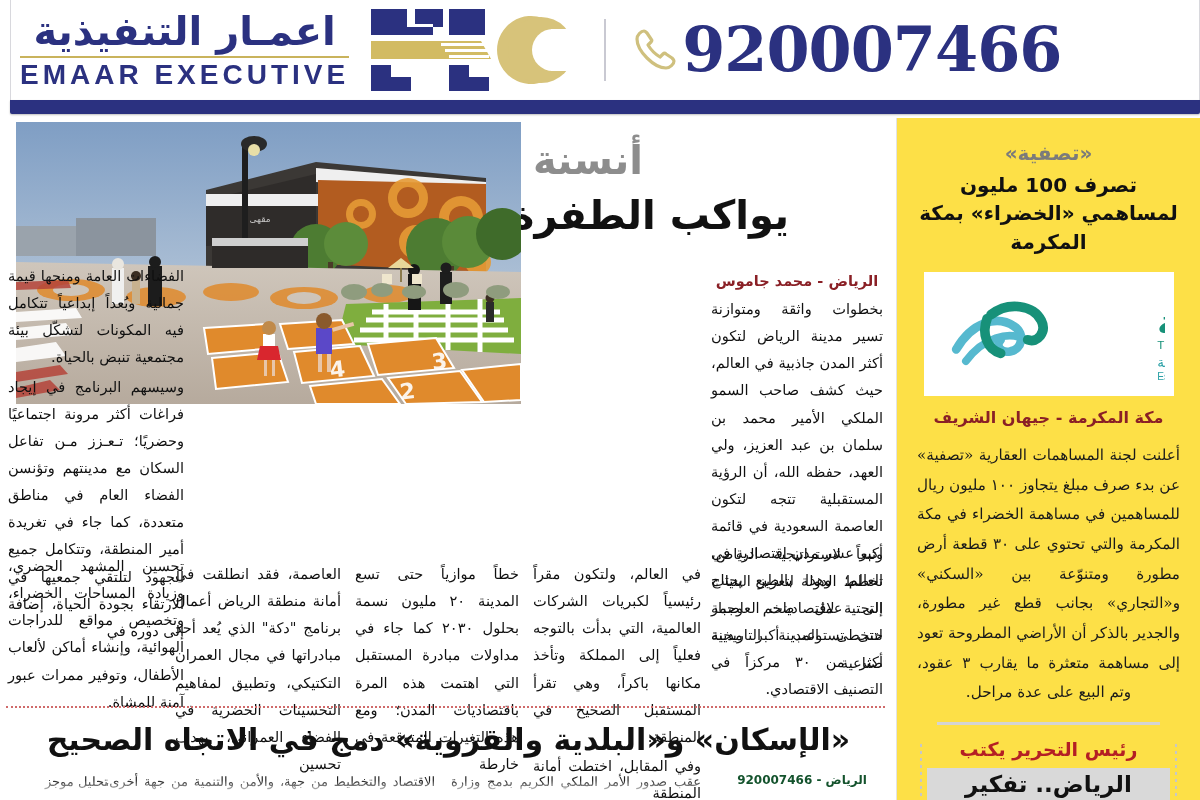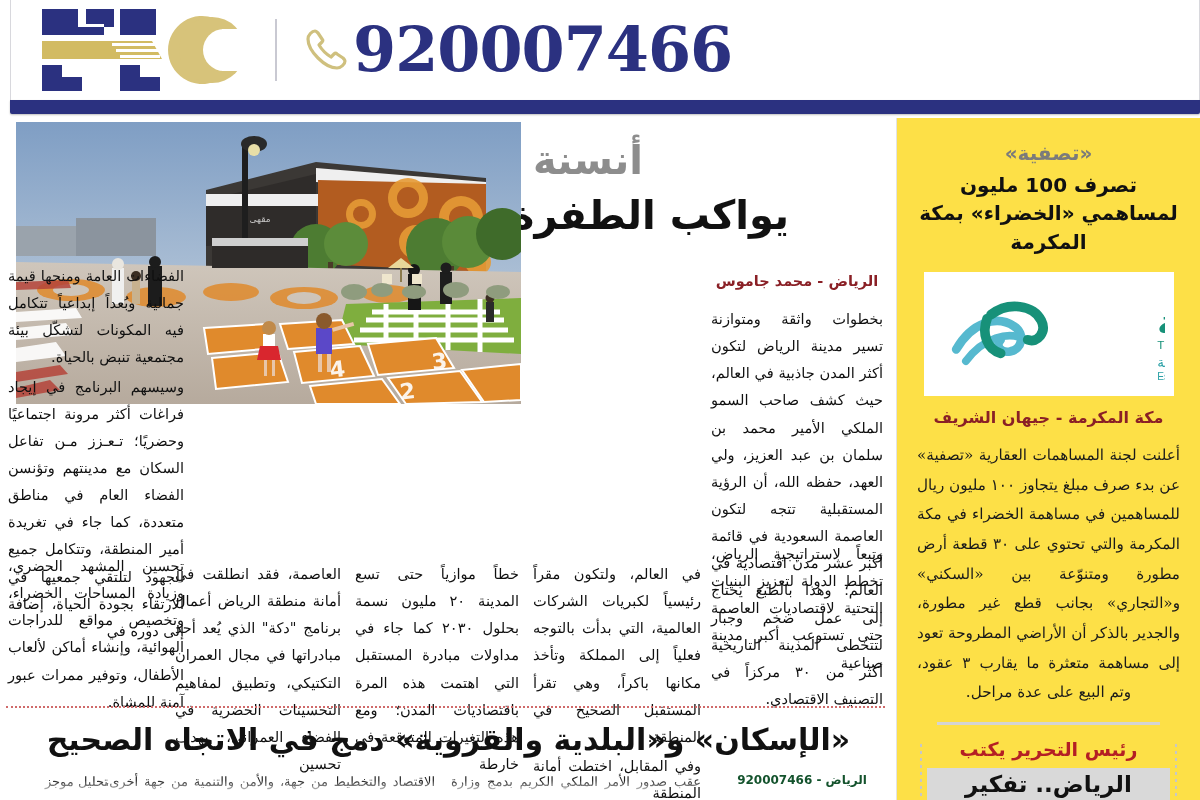--- a/index.html
+++ b/index.html
@@ -100,21 +100,21 @@
     position:absolute;left:0;right:0;top:150px;height:440px;
   }
   .col{
     position:absolute;top:0;
     font-family:"DejaVu Serif","Liberation Serif",serif;
     font-size:14.6px;line-height:1.86;color:#101010;text-align:justify;
   }
   .col p{margin:0 0 2px;text-indent:0;}
   .byline{
     font-family:"DejaVu Sans","Liberation Sans",sans-serif;
-    font-size:14.5px;font-weight:bold;color:#8a2026;text-align:center;margin-bottom:10px;
+    font-size:14.5px;font-weight:bold;color:#8a2026;text-align:center;
   }
 
   
   #photo{
     position:absolute;right:376px;top:4px;width:505px;height:282px;overflow:hidden;
     background:#b9c7d8;
   }
 
   
   #lower-cols{position:absolute;left:0;right:0;top:436px;height:150px;padding-left:46px;}
@@ -168,20 +168,25 @@
           <rect x="78" y="36" width="48" height="3" fill="#fff"></rect>
           <rect x="82" y="42" width="44" height="3" fill="#fff"></rect>
           <rect x="86" y="48" width="40" height="3" fill="#fff"></rect>
 
           <path d="M196 12 a34 34 0 1 0 0 62 a26 26 0 1 1 0 -62 z" fill="#d7c37a" transform="translate(-14,0)"></path>
           <path d="M152 43 a32 32 0 0 1 32 -32 l0 18 a14 14 0 0 0 0 28 l0 18 a32 32 0 0 1 -32 -32 z" fill="#d7c37a"></path>
           <circle cx="178" cy="43" r="33" fill="#d7c37a"></circle>
           <circle cx="190" cy="43" r="21" fill="#ffffff"></circle>
           <rect x="188" y="22" width="30" height="42" fill="#ffffff"></rect>
         </svg>
+      </span>
+      <span class="eec-words">
+        <span class="eec-ar">اعمـار التنفيذية</span>
+        <span class="eec-rule"></span>
+        <span class="eec-en">EMAAR EXECUTIVE</span>
       </span>
     </div>
 
     <span class="ad-divider"></span>
 
     <div class="phone-wrap">
       <span class="phone-icon">
         <svg viewBox="0 0 46 46" width="46" height="46" aria-hidden="true">
           <path d="M12 4c-3 0-7 4-7 8 0 12 17 29 29 29 4 0 8-4 8-7 0-1-1-2-2-3l-6-4c-1-1-2-1-3 0l-3 3c-5-3-9-7-12-12l3-3c1-1 1-2 0-3l-4-6c-1-1-2-2-3-2z" fill="none" stroke="#cfc07e" stroke-width="3.2" stroke-linejoin="round"></path>
         </svg>

